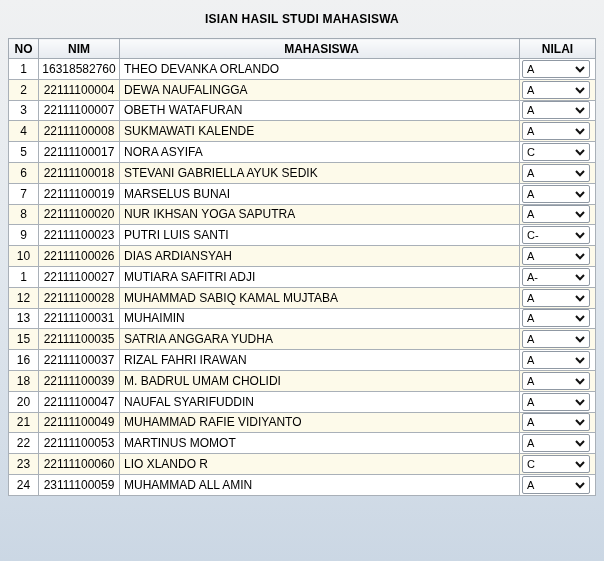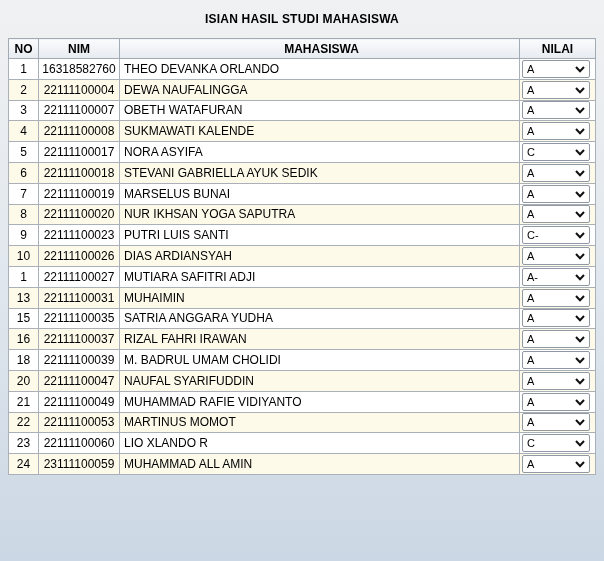--- a/index.html
+++ b/index.html
@@ -264,20 +264,35 @@
         <select>
           <option selected="">A-</option>
         </select>
         <svg class="chev" width="10" height="7" viewBox="0 0 10 7">
           <polyline points="1,1 5,5.2 9,1" fill="none" stroke="#111111" stroke-width="2"></polyline>
         </svg>
       </div>
     </td>
   </tr>
 
+  <tr>
+    <td class="c-no">12</td>
+    <td class="c-nim">22111100028</td>
+    <td class="c-name">MUHAMMAD SABIQ KAMAL MUJTABA</td>
+    <td class="c-nilai">
+      <div class="sel-wrap">
+        <select>
+          <option selected="">A</option>
+        </select>
+        <svg class="chev" width="10" height="7" viewBox="0 0 10 7">
+          <polyline points="1,1 5,5.2 9,1" fill="none" stroke="#111111" stroke-width="2"></polyline>
+        </svg>
+      </div>
+    </td>
+  </tr>
 
   <tr>
     <td class="c-no">13</td>
     <td class="c-nim">22111100031</td>
     <td class="c-name">MUHAIMIN</td>
     <td class="c-nilai">
       <div class="sel-wrap">
         <select>
           <option selected="">A</option>
         </select>

